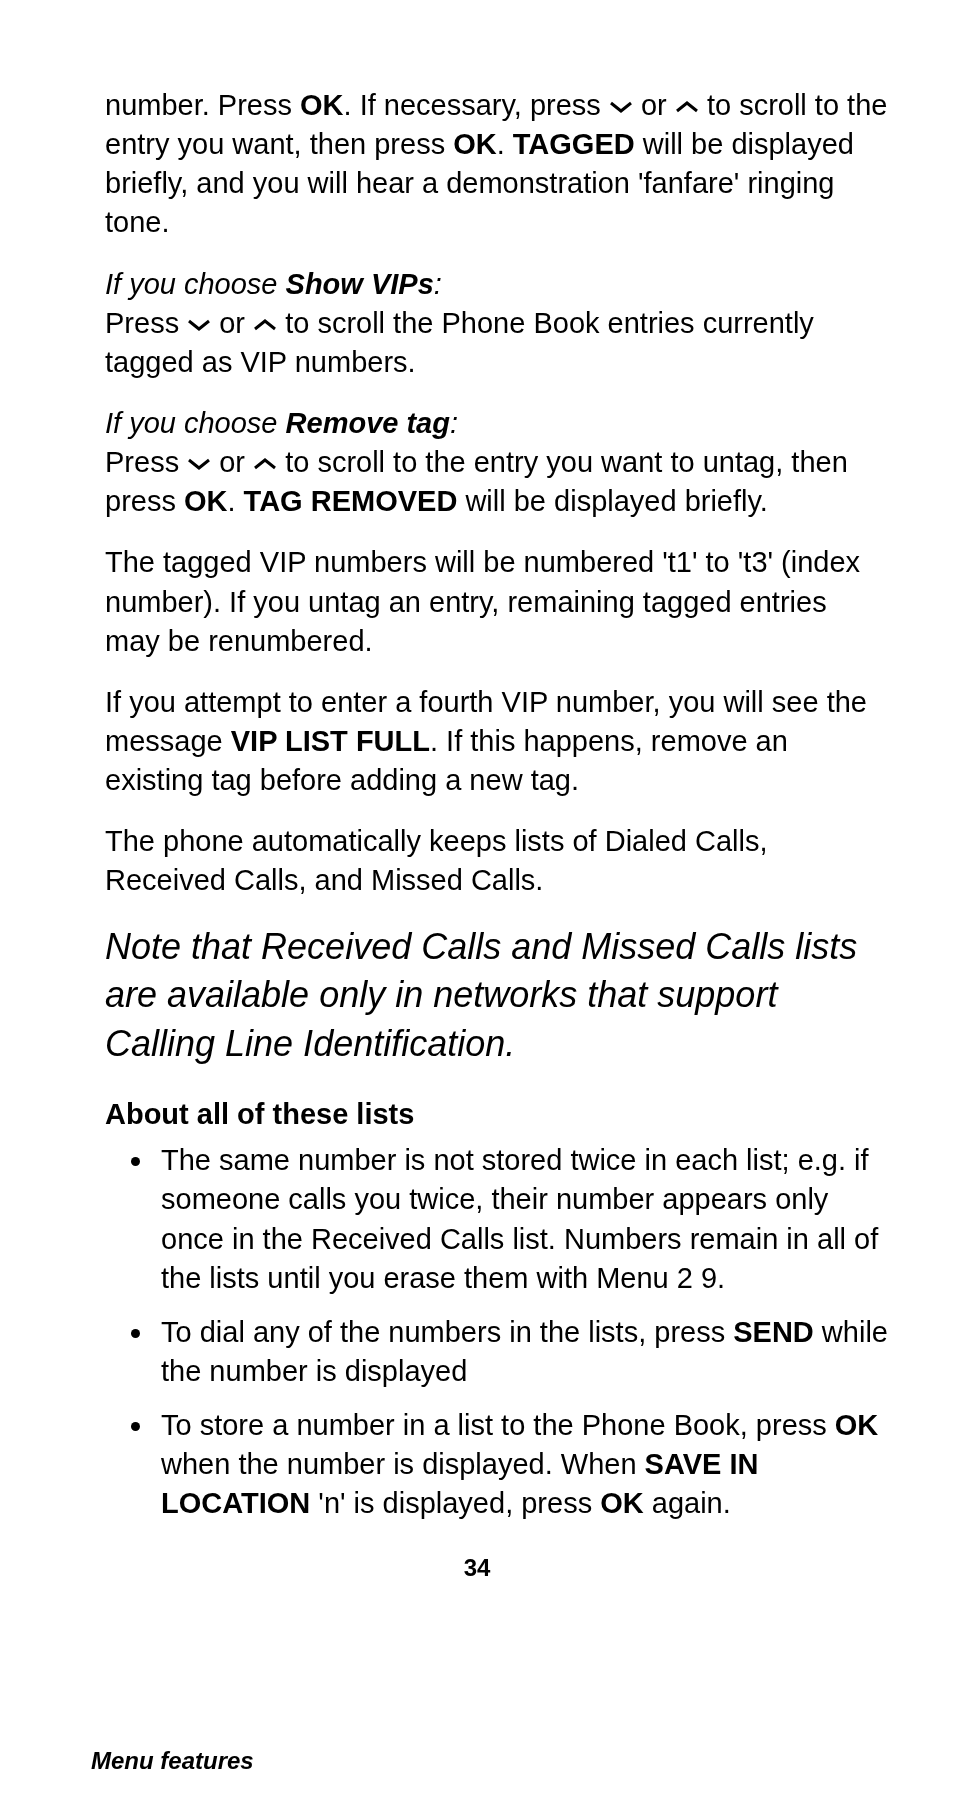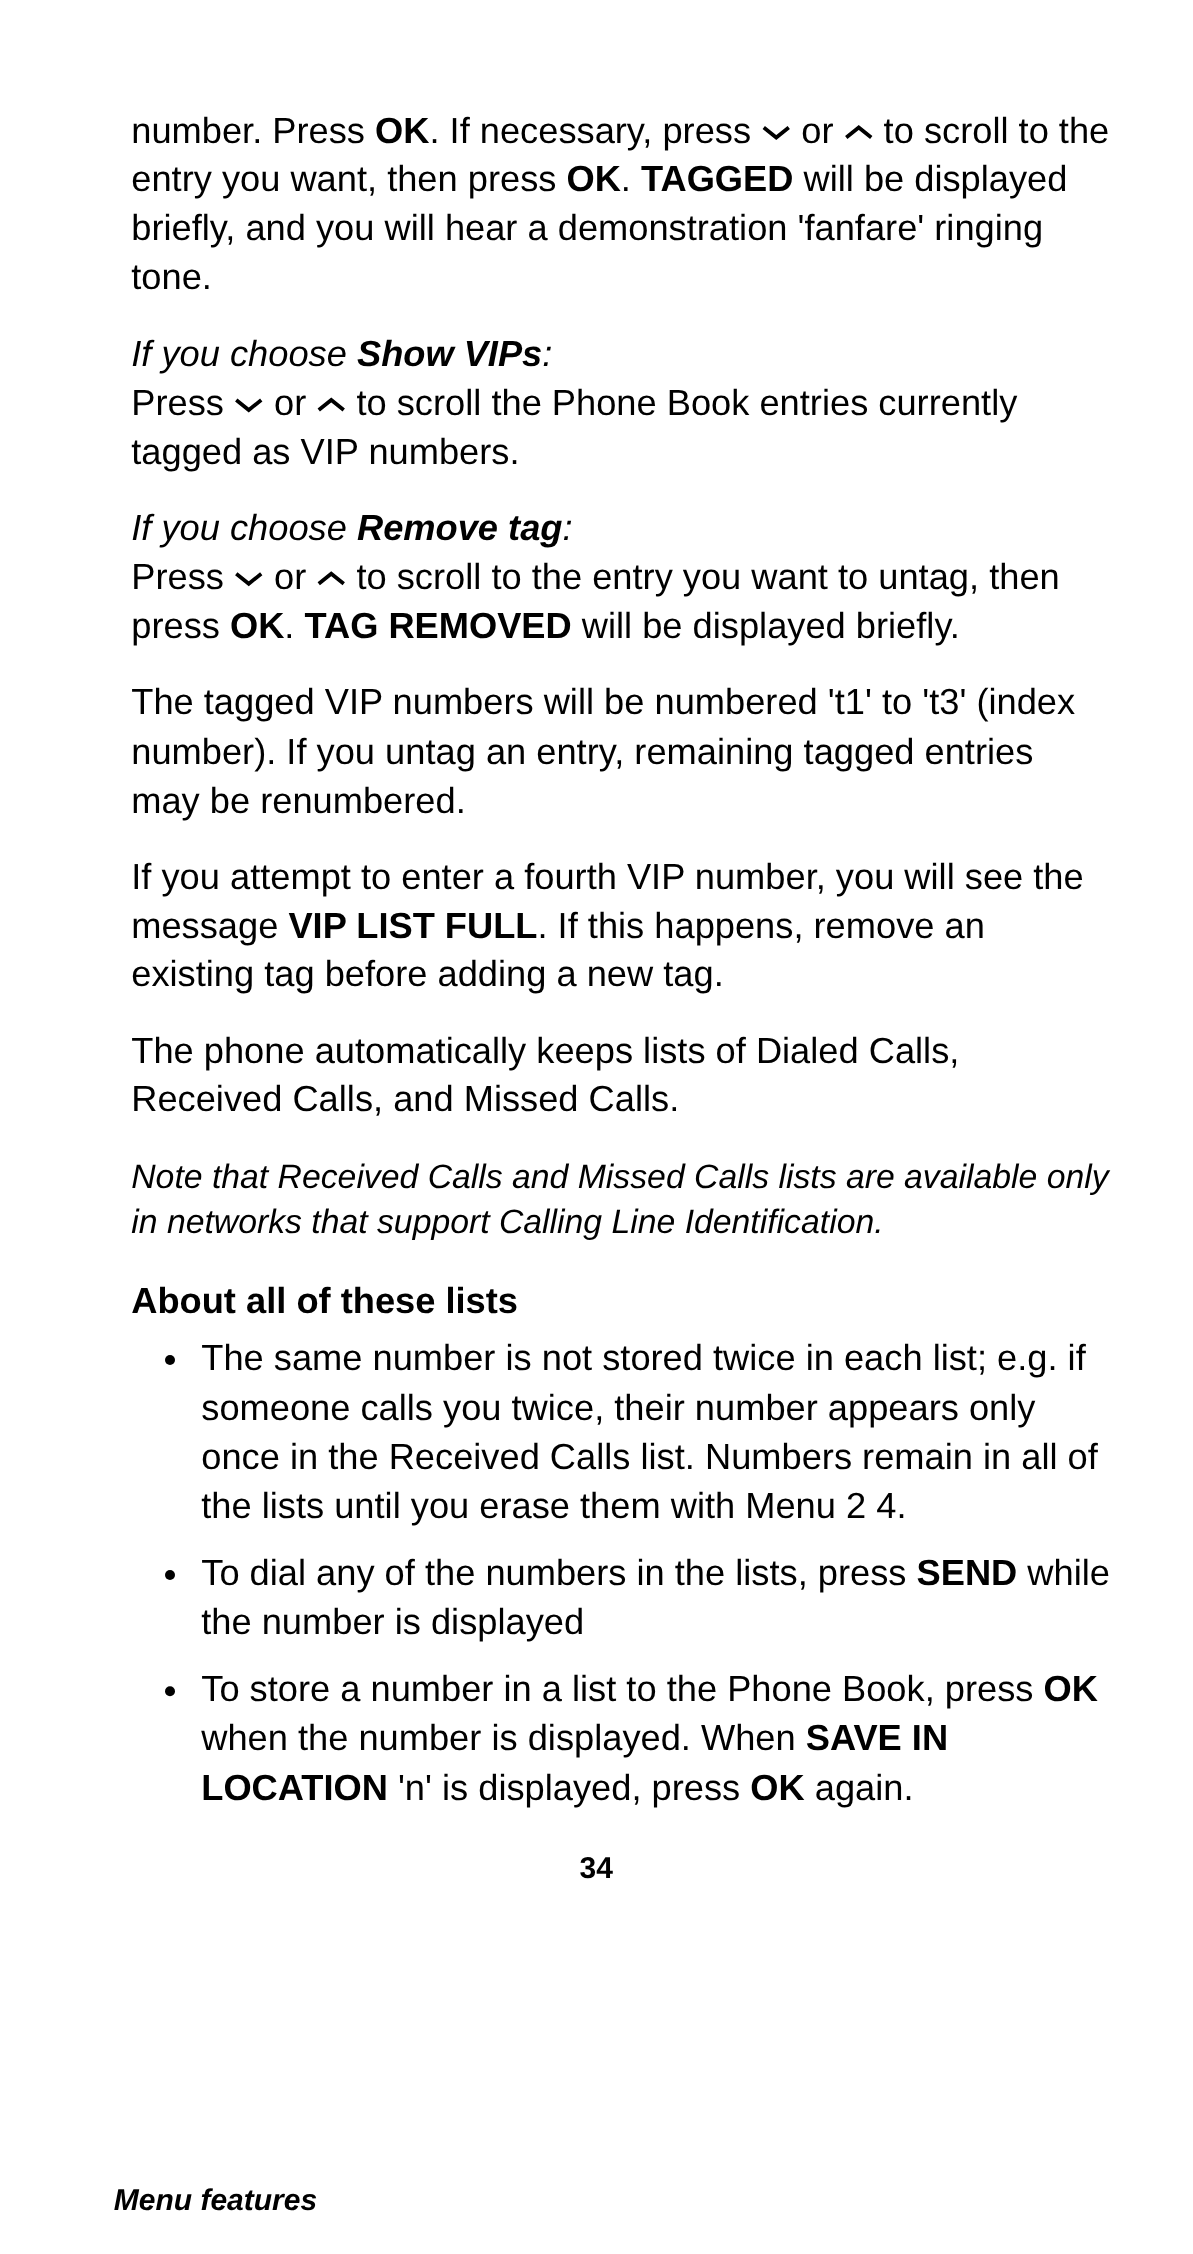--- a/index.html
+++ b/index.html
@@ -32,21 +32,21 @@
     padding-left: 0;
   }
   .subhead {
     font-weight: bold;
     font-size: 29px;
     margin: 30px 0 10px 0;
     padding-left: 40px;
   }
   .note {
     font-style: italic;
-    font-size: 27px;
+    font-size: 36px;
     line-height: 1.35;
     margin: 10px 0 20px 0;
     padding-left: 40px;
   }
   ul.bullets {
     list-style: disc;
     padding-left: 90px;
     margin: 0;
   }
   ul.bullets li {
@@ -114,21 +114,21 @@
   </p>
 
 
   <p class="para">The phone automatically keeps lists of Dialed Calls, Received Calls, and Missed Calls.</p>
 
   <p class="note">Note that Received Calls and Missed Calls lists are available only in networks that support Calling Line Identification.</p>
 
   <div class="subhead">About all of these lists</div>
 
   <ul class="bullets">
-    <li>The same number is not stored twice in each list; e.g. if someone calls you twice, their number appears only once in the Received Calls list. Numbers remain in all of the lists until you erase them with Menu 2 4.</li>
+    <li>The same number is not stored twice in each list; e.g. if someone calls you twice, their number appears only once in the Received Calls list. Numbers remain in all of the lists until you erase them with Menu 2 9.</li>
     <li>
       <span>To dial any of the numbers in the lists, press </span><span class="bold">SEND</span><span> while the number is displayed</span>
     </li>
     <li>
       <span>To store a number in a list to the Phone Book, press </span><span class="bold">OK</span><span> when the number is displayed. When </span><span class="bold">SAVE IN LOCATION</span><span> 'n' is displayed, press </span><span class="bold">OK</span><span> again.</span>
     </li>
   </ul>
 
   <div class="footer-pagenum">34</div>
 </div>

